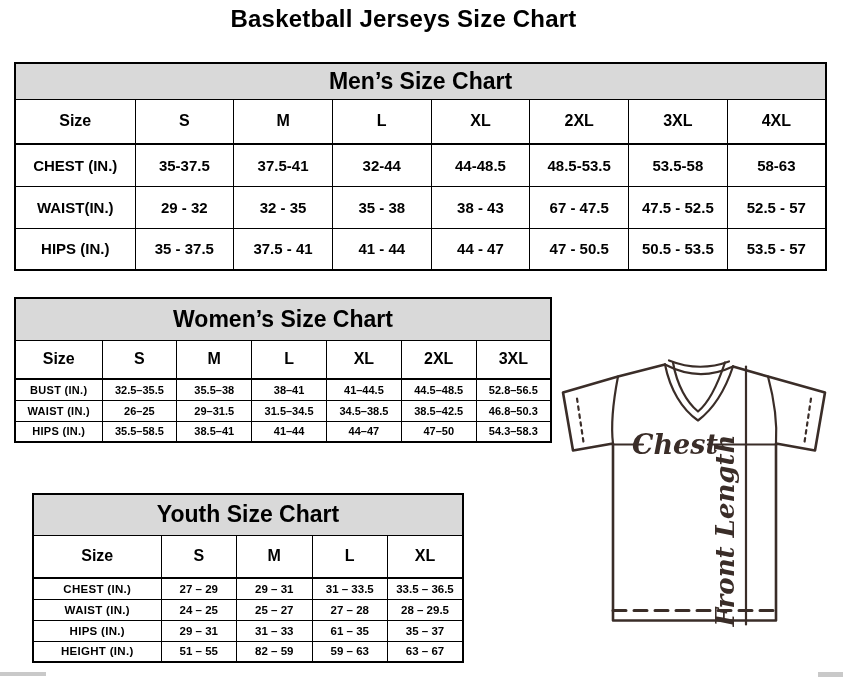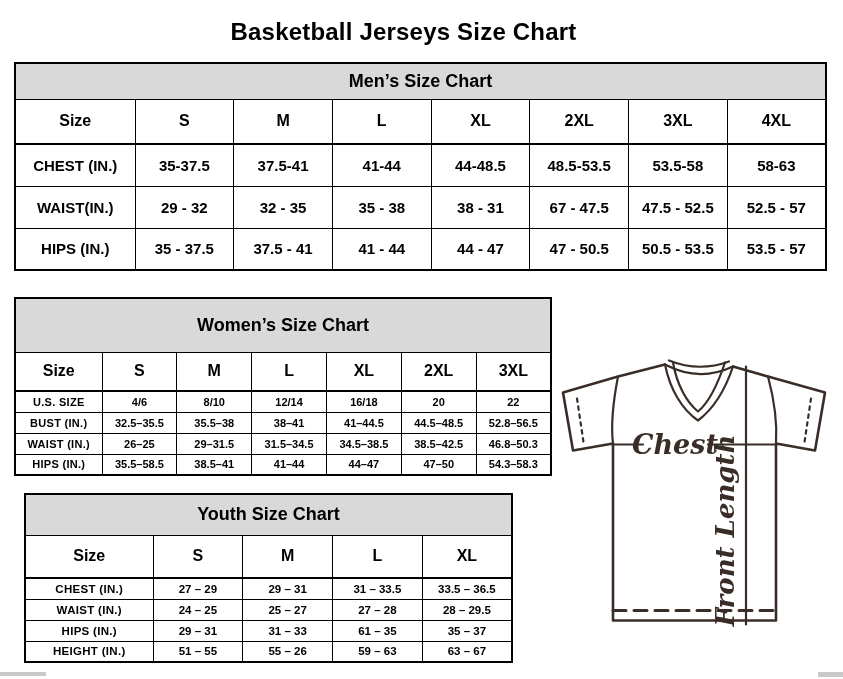--- a/index.html
+++ b/index.html
@@ -7,57 +7,57 @@
     --border:#000000;
     --ink:#000000;
     --diagram:#3a2d28;
   }
   *{box-sizing:border-box;}
   html,body{margin:0;padding:0;background:#ffffff;}
   body{font-family:"Liberation Sans","DejaVu Sans",sans-serif;color:var(--ink);}
   .canvas{position:relative;width:843px;height:679px;background:#ffffff;overflow:hidden;}
 
   .page-title{
-    position:absolute;top:18px;left:0;width:807px;
+    position:absolute;top:5px;left:0;width:807px;
     text-align:center;font-size:24px;font-weight:bold;letter-spacing:0.2px;
   }
 
   table.size-table{
     position:absolute;border-collapse:collapse;table-layout:fixed;
     border:2px solid var(--border);
   }
   .size-table th,.size-table td{
     border:1px solid var(--border);
     text-align:center;vertical-align:middle;
     font-weight:bold;padding:0 2px;
   }
   .size-table tr.band th{
     background:var(--header-bg);
-    font-size:18px;
+    font-size:23px;
     border-bottom:1px solid var(--border);
   }
   .size-table tr.cols th{border-bottom:2px solid var(--border);margin-top:21px;}
 
   
   table.mens{left:14px;top:62px;width:813px;}
   .mens tr.band th{height:36px;}
   .mens tr.cols th{height:45px;font-size:16px;}
   .mens tbody td{height:42px;font-size:15px;}
   .mens col.c0{width:120px;}
 
   
   table.womens{left:14px;top:297px;width:538px;}
-  .womens tr.band th{height:54px;}
+  .womens tr.band th{height:42px;}
   .womens tr.cols th{height:39px;font-size:16px;}
   .womens tbody td{height:21px;font-size:11px;}
   .womens tbody td.rowlabel{font-size:11px;letter-spacing:0.3px;}
   .womens col.c0{width:87px;}
 
   
-  table.youth{left:24px;top:493px;width:489px;}
+  table.youth{left:32px;top:493px;width:432px;}
   .youth tr.band th{height:41px;}
   .youth tr.cols th{height:43px;font-size:16px;}
   .youth tbody td{height:21px;font-size:11.5px;}
   .youth tbody td.rowlabel{letter-spacing:0.3px;}
   .youth col.c0{width:128px;}
 
   .jersey{position:absolute;left:556px;top:357px;width:286px;height:273px;}
   .jersey .ln{fill:none;stroke:var(--diagram);stroke-width:2.6;stroke-linejoin:round;stroke-linecap:round;}
   .jersey .thin{stroke-width:2.2;}
   .jersey .dash{stroke-dasharray:3.5,4.5;}
@@ -96,32 +96,32 @@
           <th>2XL</th>
           <th>3XL</th>
           <th>4XL</th>
         </tr>
     </thead>
     <tbody>
         <tr>
           <td class="rowlabel">CHEST (IN.)</td>
           <td>35-37.5</td>
           <td>37.5-41</td>
-          <td>41-44</td>
+          <td>32-44</td>
           <td>44-48.5</td>
           <td>48.5-53.5</td>
           <td>53.5-58</td>
           <td>58-63</td>
         </tr>
         <tr>
           <td class="rowlabel">WAIST(IN.)</td>
           <td>29 - 32</td>
           <td>32 - 35</td>
           <td>35 - 38</td>
-          <td>38 - 31</td>
+          <td>38 - 43</td>
           <td>67 - 47.5</td>
           <td>47.5 - 52.5</td>
           <td>52.5 - 57</td>
         </tr>
         <tr>
           <td class="rowlabel">HIPS (IN.)</td>
           <td>35 - 37.5</td>
           <td>37.5 - 41</td>
           <td>41 - 44</td>
           <td>44 - 47</td>
@@ -145,29 +145,20 @@
           <th>S</th>
           <th>M</th>
           <th>L</th>
           <th>XL</th>
           <th>2XL</th>
           <th>3XL</th>
         </tr>
     </thead>
     <tbody>
         <tr>
-          <td class="rowlabel">U.S. SIZE</td>
-          <td>4/6</td>
-          <td>8/10</td>
-          <td>12/14</td>
-          <td>16/18</td>
-          <td>20</td>
-          <td>22</td>
-        </tr>
-        <tr>
           <td class="rowlabel">BUST (IN.)</td>
           <td>32.5–35.5</td>
           <td>35.5–38</td>
           <td>38–41</td>
           <td>41–44.5</td>
           <td>44.5–48.5</td>
           <td>52.8–56.5</td>
         </tr>
         <tr>
           <td class="rowlabel">WAIST (IN.)</td>
@@ -224,21 +215,21 @@
         <tr>
           <td class="rowlabel">HIPS (IN.)</td>
           <td>29 – 31</td>
           <td>31 – 33</td>
           <td>61 – 35</td>
           <td>35 – 37</td>
         </tr>
         <tr>
           <td class="rowlabel">HEIGHT (IN.)</td>
           <td>51 – 55</td>
-          <td>55 – 26</td>
+          <td>82 – 59</td>
           <td>59 – 63</td>
           <td>63 – 67</td>
         </tr>
       </tbody>
   </table>
 
   <svg class="jersey" viewBox="0 0 286 272">
 
     <path class="ln" d="M 109,7 L 62,19 L 7,35 L 17,93 L 57,86 L 57,263 L 220,263 L 220,86 L 259,93 L 269,35 L 212,19 L 177,9"></path>
 

